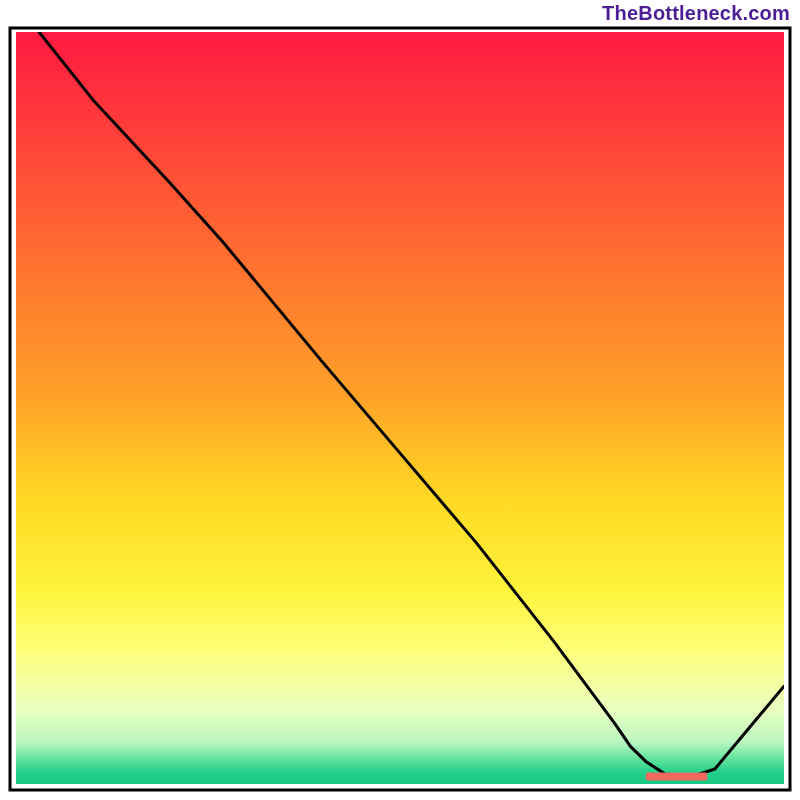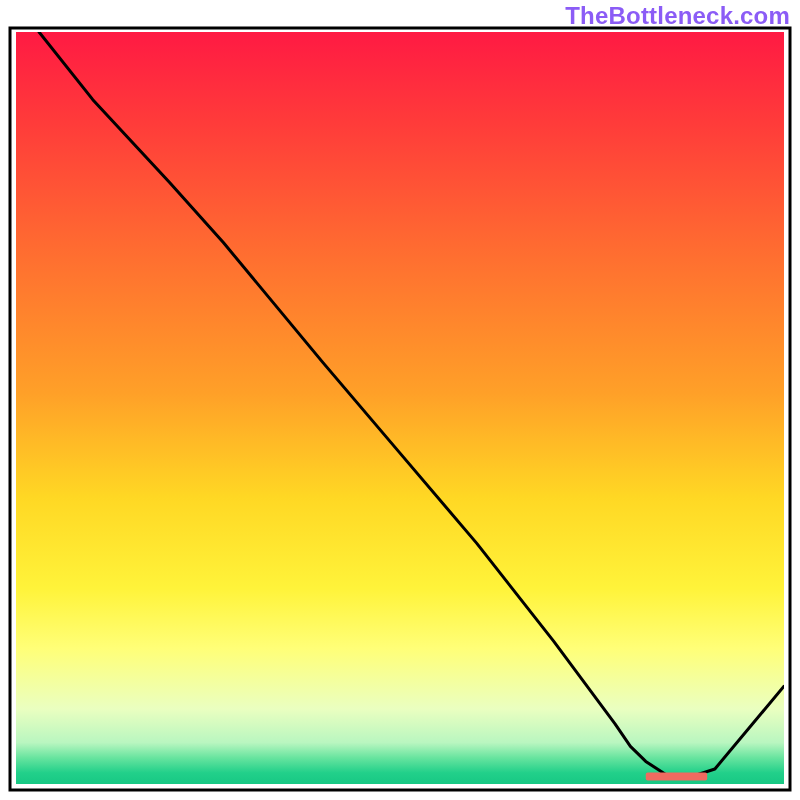--- a/index.html
+++ b/index.html
@@ -13,23 +13,23 @@
   }
   .container {
     position: relative;
     width: 800px;
     height: 800px;
   }
   .attribution {
     position: absolute;
     top: 2px;
     right: 10px;
-    font-size: 24px;
+    font-size: 20px;
     font-weight: 600;
-    color: #8b5cf6;
+    color: #4c1d95;
     letter-spacing: 0.2px;
   }
   svg {
     display: block;
   }
 </style>
 </head>
 <body>
 
 <div class="container">

